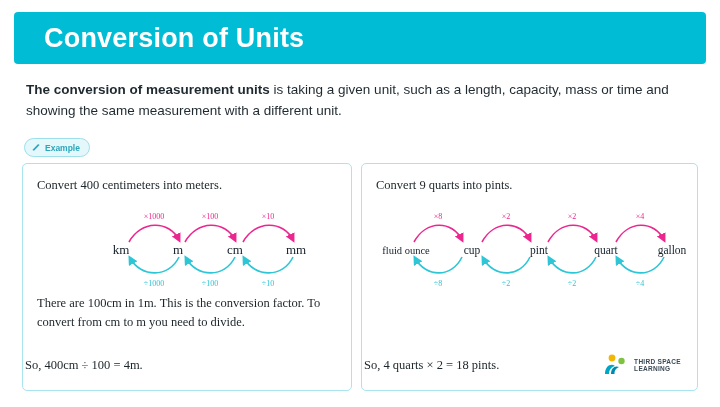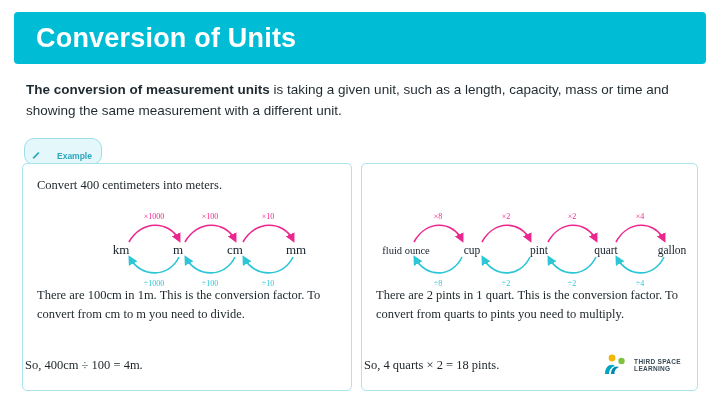--- a/index.html
+++ b/index.html
@@ -32,20 +32,21 @@
     display: flex;
     align-items: center;
     padding-left: 22px;
     box-sizing: border-box;
   }
   .header-title {
     color: #ffffff;
     font-size: 27px;
     font-weight: bold;
     letter-spacing: 0.2px;
+    margin-left: 8px;
   }
   
   .intro {
     position: absolute;
     left: 26px;
     top: 80px;
     width: 662px;
     font-size: 13.5px;
     line-height: 1.55;
     color: #1f2a30;
@@ -54,24 +55,24 @@
 
   
   .example-tag {
     position: absolute;
     left: 24px;
     top: 138px;
     background: #e4f7fb;
     border: 1px solid #9ddfeb;
     border-radius: 10px;
     height: 17px;
-    padding: 8px 9px 0 7px;
+    padding: 0 9px 0 7px;
     display: flex;
     align-items: center;
-    gap: 16px;
+    gap: 4px;
   }
   .example-tag .pencil-icon {
     width: 9px;
     height: 9px;
     display: block;
   }
   .example-tag .tag-label {
     color: #2aa7bd;
     font-size: 8.5px;
     font-weight: bold;
@@ -105,21 +106,21 @@
   }
   .ex-top {
     position: absolute;
     left: 14px;
     top: 12px;
     right: 10px;
   }
   .ex-bottom {
     position: absolute;
     left: 14px;
-    top: 122px;
+    top: 130px;
     right: 12px;
   }
   .ex-result {
     position: absolute;
     left: 2px;
     top: 192px;
     right: 12px;
   }
 
   
@@ -234,20 +235,21 @@
           <text class="arrow-label-bot" x="187" y="86" font-size="8" text-anchor="middle">÷100</text>
           <text class="arrow-label-bot" x="245" y="86" font-size="8" text-anchor="middle">÷10</text>
         </svg>
       </div>
 
       <div class="ex-bottom ex-text">There are 100cm in 1m. This is the conversion factor. To convert from cm to m you need to divide.</div>
       <div class="ex-result ex-text">So, 400cm ÷ 100 = 4m.</div>
     </div>
 
     <div class="ex-box right">
+      <div class="ex-top ex-text">Convert 9 quarts into pints.</div>
 
       <div class="diagram">
         <svg width="337" height="90" viewBox="0 0 337 90">
           <g fill="none" stroke="#ec268f" stroke-width="1.6">
             <path d="M52 42 C64 20, 90 20, 100 40" marker-end="url(#pinkarrow2)"></path>
             <path d="M120 42 C132 20, 158 20, 168 40" marker-end="url(#pinkarrow2)"></path>
             <path d="M186 42 C198 20, 224 20, 234 40" marker-end="url(#pinkarrow2)"></path>
             <path d="M254 42 C266 20, 292 20, 302 40" marker-end="url(#pinkarrow2)"></path>
           </g>
           <g fill="none" stroke="#2cc6d6" stroke-width="1.6">
@@ -276,21 +278,20 @@
           <text class="arrow-label-top" x="210" y="19" font-size="8" text-anchor="middle">×2</text>
           <text class="arrow-label-top" x="278" y="19" font-size="8" text-anchor="middle">×4</text>
 
           <text class="arrow-label-bot" x="76" y="86" font-size="8" text-anchor="middle">÷8</text>
           <text class="arrow-label-bot" x="144" y="86" font-size="8" text-anchor="middle">÷2</text>
           <text class="arrow-label-bot" x="210" y="86" font-size="8" text-anchor="middle">÷2</text>
           <text class="arrow-label-bot" x="278" y="86" font-size="8" text-anchor="middle">÷4</text>
         </svg>
       </div>
 
-      <div class="ex-bottom ex-text">There are 2 pints in 1 quart. This is the conversion factor. To convert from quarts to pints you need to multiply.</div>
       <div class="ex-result ex-text">So, 4 quarts × 2 = 18 pints.</div>
 
       <div class="logo">
         <svg class="logo-mark" viewBox="0 0 26 22">
           <circle cx="10" cy="4" r="3.4" fill="#f2b705"></circle>
           <circle cx="19.5" cy="7" r="3.2" fill="#7fc241"></circle>
           <path d="M3 20 C3 12, 9 9, 13 12 C9 13, 7 16, 7 20 Z" fill="#00a7c4"></path>
           <path d="M9 20 C9 14, 13 11, 17 13 C13 15, 12.5 17, 12.5 20 Z" fill="#0089b0"></path>
         </svg>
         <span class="logo-text">

